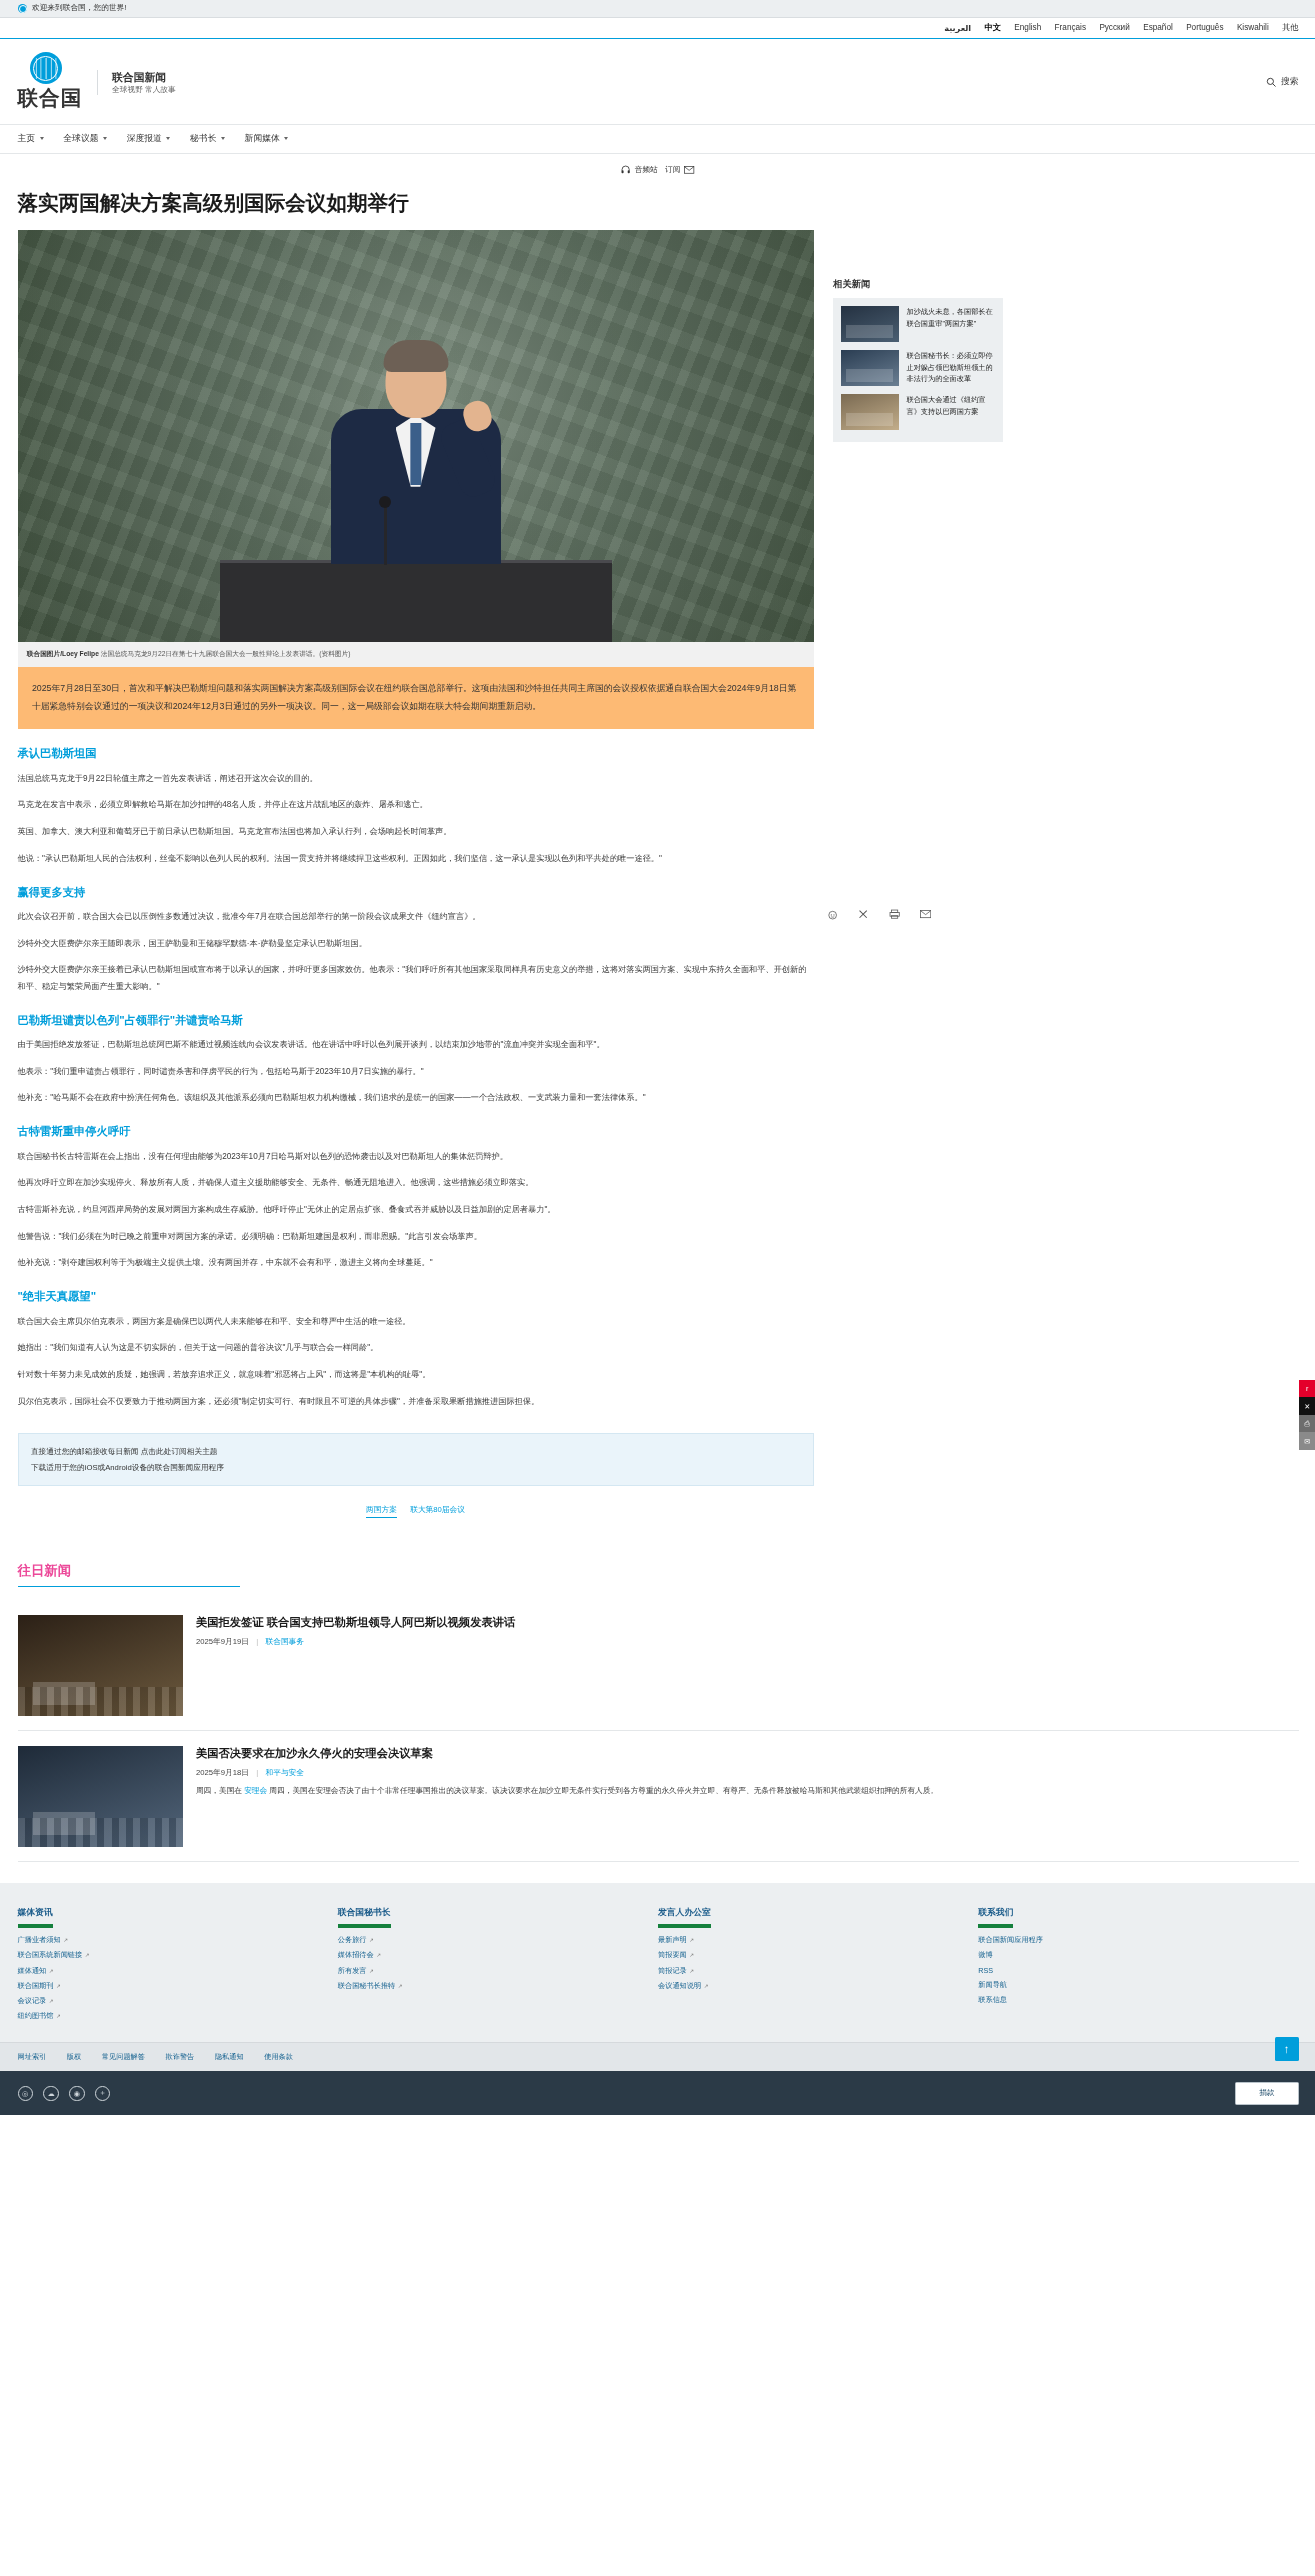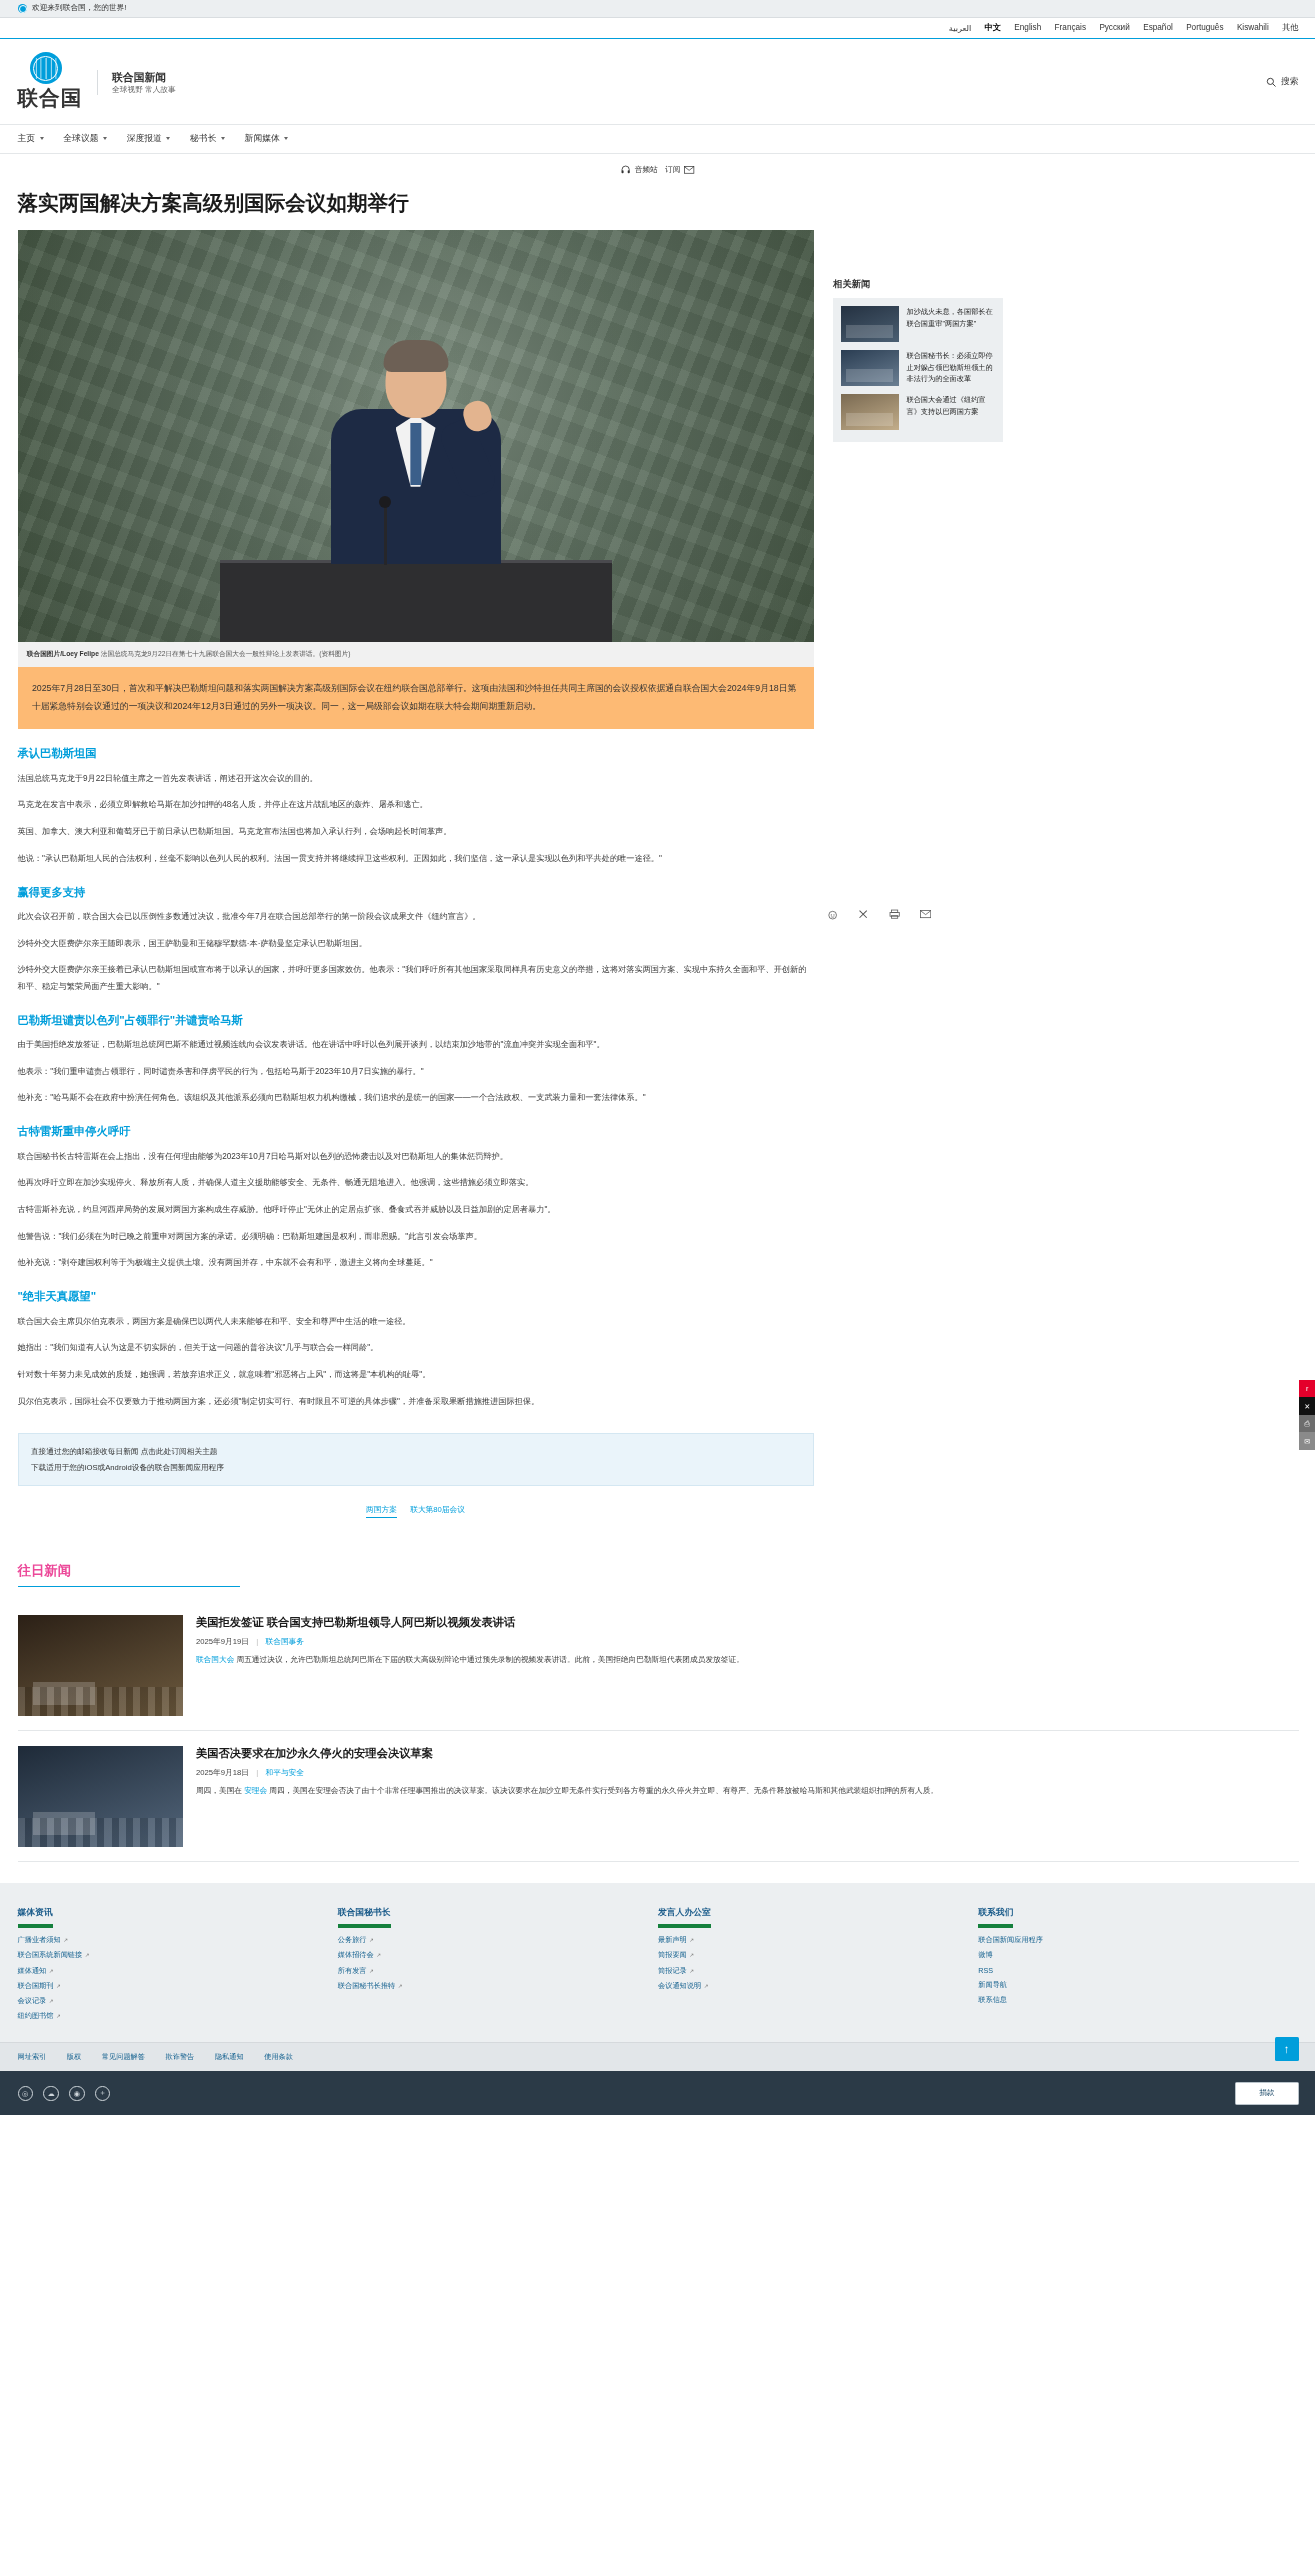--- a/index.html
+++ b/index.html
@@ -43,21 +43,21 @@
     justify-content:flex-end;
     padding:0 17.5px;
     border-bottom:1.5px solid #009edb;
     font-size:8.2px;
   }
   .lang-bar .lang {
     margin-left:13.4px;
     color:#333;
   }
   .lang-bar .lang.active { font-weight:bold; color:#000; }
-  .lang-bar .lang.arabic { margin-left:12px; }
+  .lang-bar .lang.arabic { margin-left:12px;font-weight:bold; }
 
   
   .header {
     display:flex;
     align-items:center;
     padding:13.4px 17.5px 11.3px 17.5px;
     border-bottom:0.5px solid #e4e7e9;
   }
   .logo-wrap { display:flex; align-items:center;flex-direction:column; }
   .un-emblem {
@@ -512,24 +512,20 @@
       <div class="podium2"></div>
         <div class="seats"></div>
     </div>
     <div class="news-body">
       <div class="news-title">美国拒发签证 联合国支持巴勒斯坦领导人阿巴斯以视频发表讲话</div>
       <div class="news-meta">
         <span>2025年9月19日</span>
         <span class="sep">|</span>
         <a>联合国事务</a>
       </div>
-      <div class="news-desc">
-        <a>联合国大会</a>
-        <span>周五通过决议，允许巴勒斯坦总统阿巴斯在下届的联大高级别辩论中通过预先录制的视频发表讲话。此前，美国拒绝向巴勒斯坦代表团成员发放签证。</span>
-      </div>
     </div>
   </div>
 
   <div class="news-row">
     <div class="news-thumb n2">
       <div class="podium2"></div>
         <div class="seats"></div>
     </div>
     <div class="news-body">
       <div class="news-title">美国否决要求在加沙永久停火的安理会决议草案</div>

